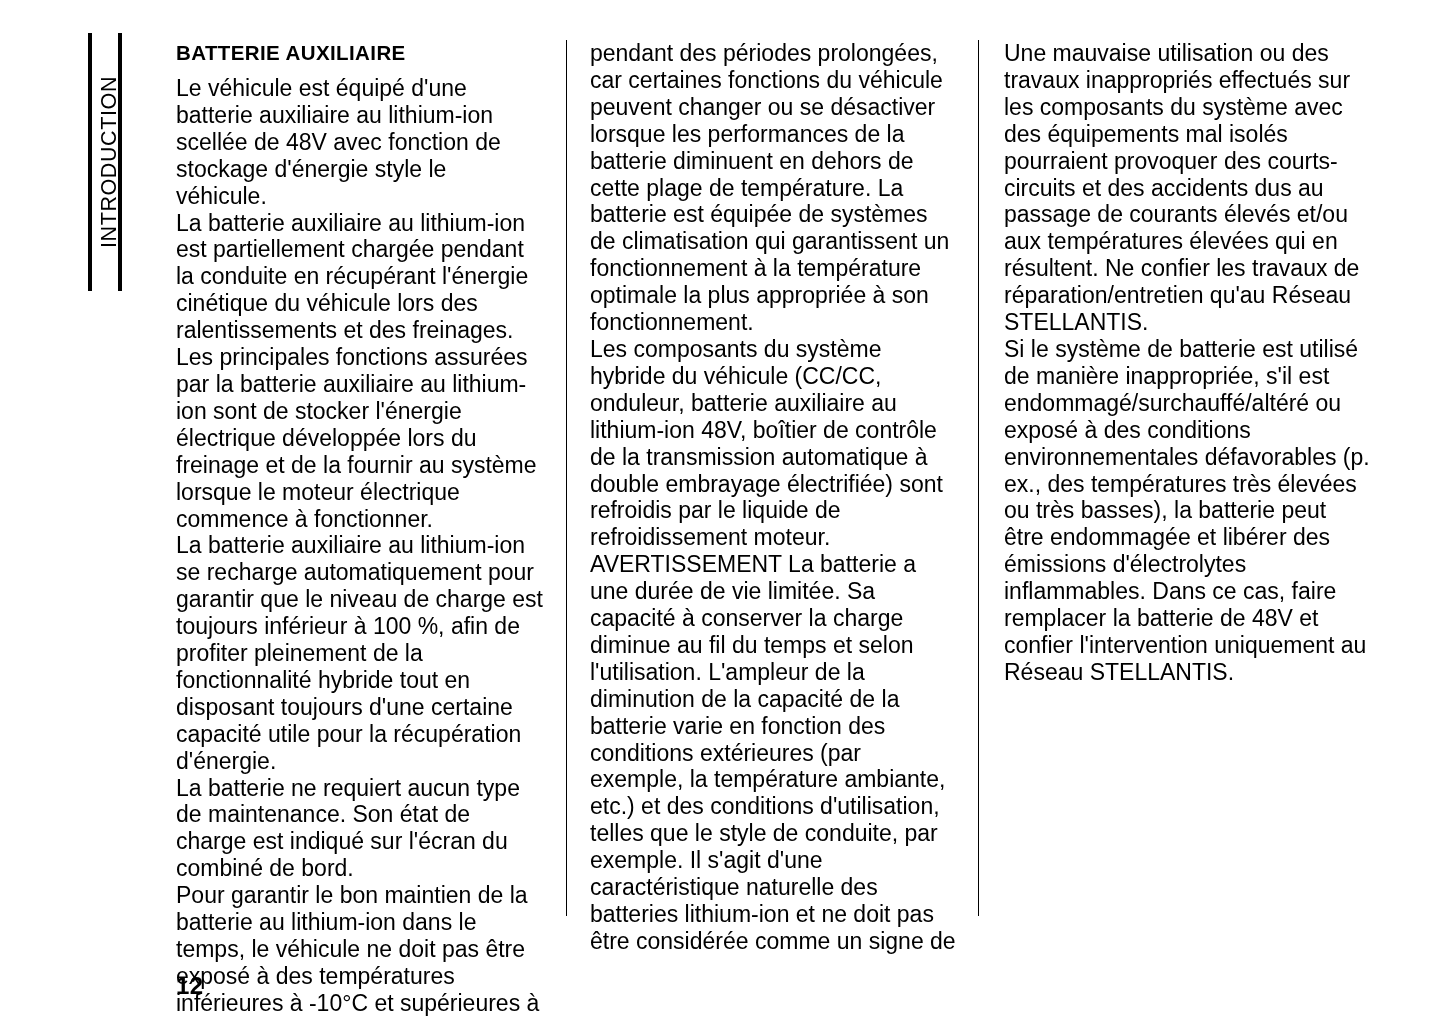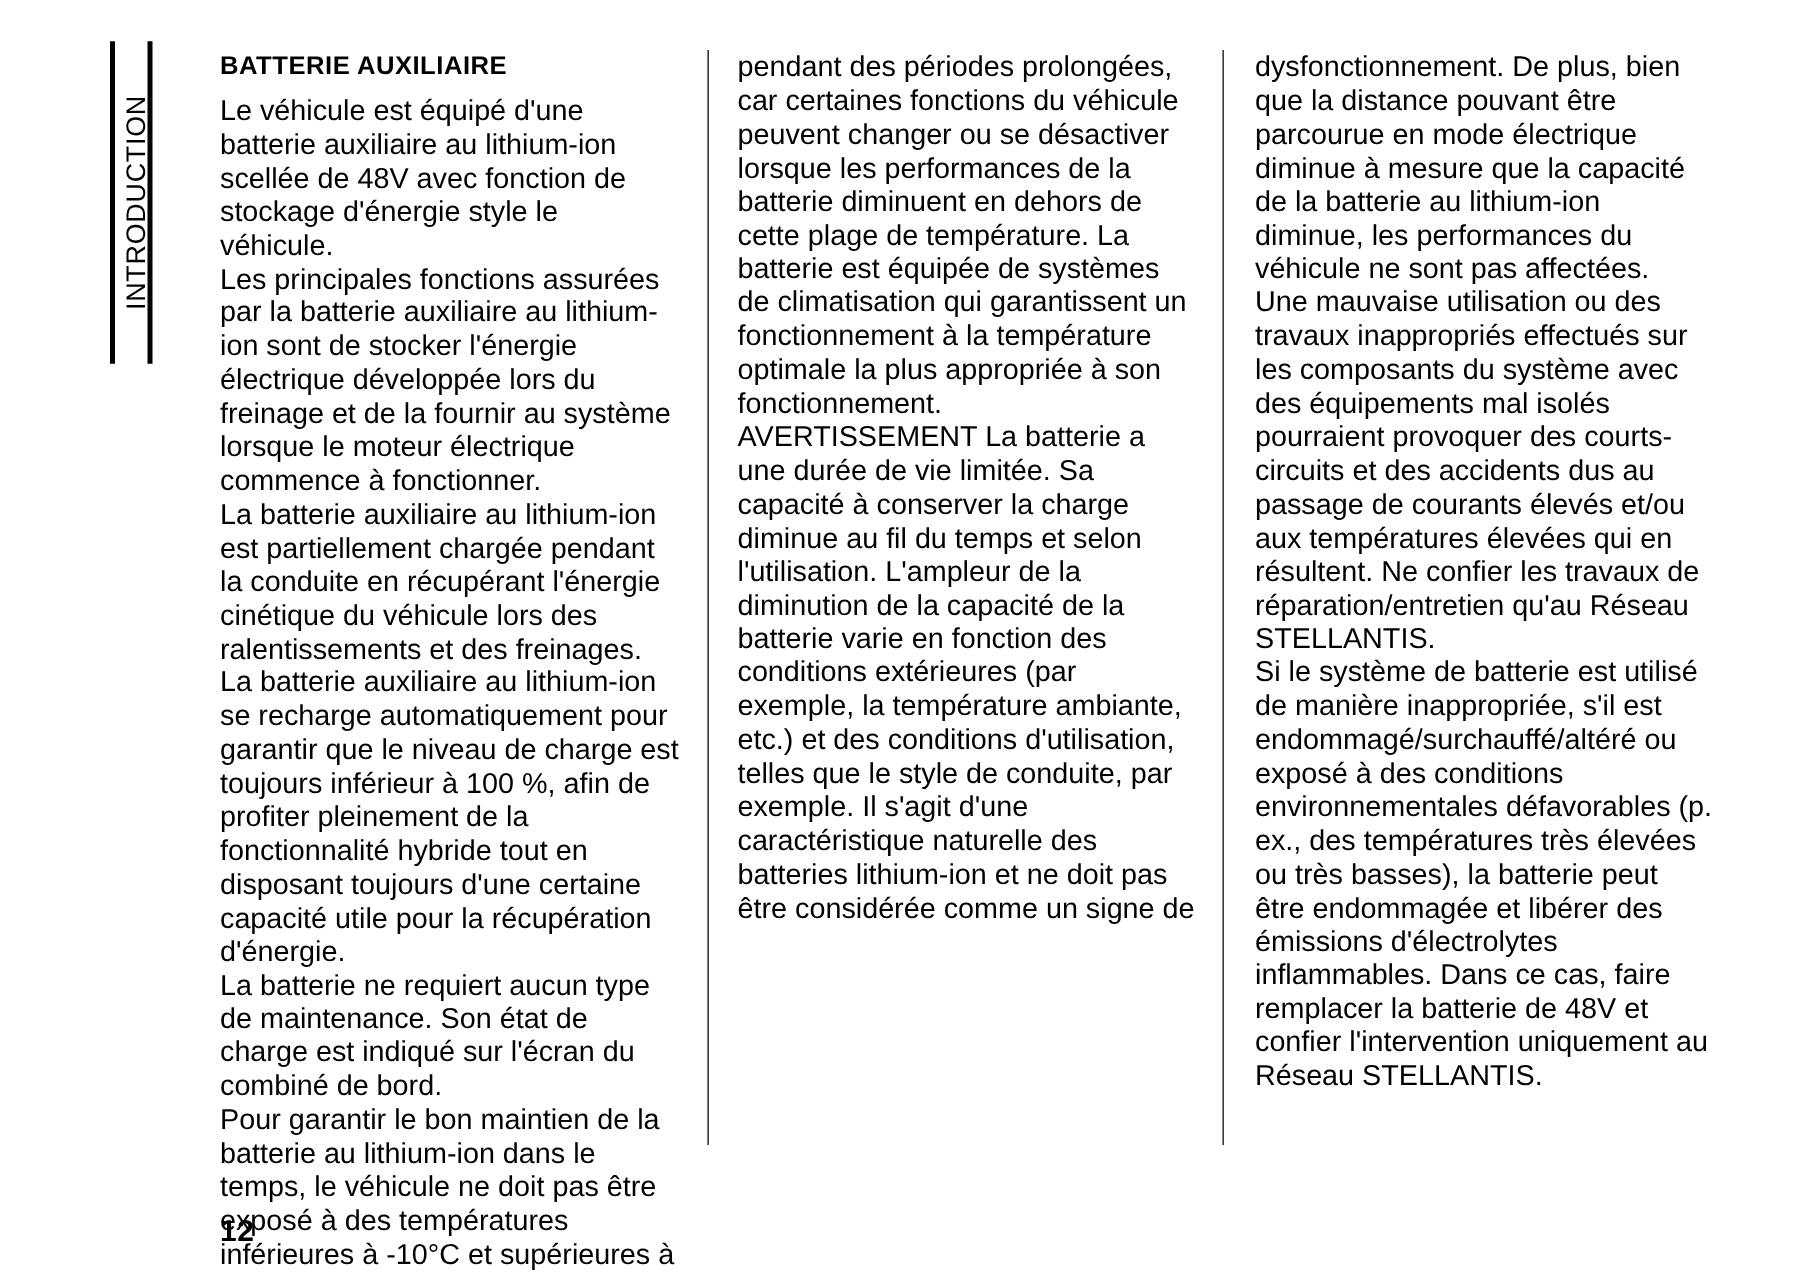--- a/index.html
+++ b/index.html
@@ -119,34 +119,34 @@
   </div>
 
   <div class="columns">
 
     <div class="vrule vrule-1"></div>
     <div class="vrule vrule-2"></div>
 
     <div class="col col-1">
       <h2 class="head">BATTERIE AUXILIAIRE</h2>
       <p class="para">Le véhicule est équipé d'une batterie auxiliaire au lithium-ion scellée de 48V avec fonction de stockage d'énergie style le véhicule.</p>
+      <p class="para">La batterie auxiliaire au lithium-ion est partiellement chargée pendant la conduite en récupérant l'énergie cinétique du véhicule lors des ralentissements et des freinages.</p>
       <p class="para">Les principales fonctions assurées par la batterie auxiliaire au lithium-ion sont de stocker l'énergie électrique développée lors du freinage et de la fournir au système lorsque le moteur électrique commence à fonctionner.</p>
-      <p class="para">La batterie auxiliaire au lithium-ion est partiellement chargée pendant la conduite en récupérant l'énergie cinétique du véhicule lors des ralentissements et des freinages.</p>
       <p class="para">La batterie auxiliaire au lithium-ion se recharge automatiquement pour garantir que le niveau de charge est toujours inférieur à 100 %, afin de profiter pleinement de la fonctionnalité hybride tout en disposant toujours d'une certaine capacité utile pour la récupération d'énergie.</p>
       <p class="para">La batterie ne requiert aucun type de maintenance. Son état de charge est indiqué sur l'écran du combiné de bord.</p>
       <p class="para">Pour garantir le bon maintien de la batterie au lithium-ion dans le temps, le véhicule ne doit pas être exposé à des températures inférieures à -10°C et supérieures à +40°C</p>
     </div>
 
     <div class="col col-2">
       <p class="para">pendant des périodes prolongées, car certaines fonctions du véhicule peuvent changer ou se désactiver lorsque les performances de la batterie diminuent en dehors de cette plage de température. La batterie est équipée de systèmes de climatisation qui garantissent un fonctionnement à la température optimale la plus appropriée à son fonctionnement.</p>
+      <p class="para">Les composants du système hybride du véhicule (CC/CC, onduleur, batterie auxiliaire au lithium-ion 48V, boîtier de contrôle de la transmission automatique à double embrayage électrifiée) sont refroidis par le liquide de refroidissement moteur.</p>
       <p class="para">AVERTISSEMENT La batterie a une durée de vie limitée. Sa capacité à conserver la charge diminue au fil du temps et selon l'utilisation. L'ampleur de la diminution de la capacité de la batterie varie en fonction des conditions extérieures (par exemple, la température ambiante, etc.) et des conditions d'utilisation, telles que le style de conduite, par exemple. Il s'agit d'une caractéristique naturelle des batteries lithium-ion et ne doit pas être considérée comme un signe de</p>
     </div>
 
     <div class="col col-3">
-      <p class="para">dysfonctionnement. De plus, bien que la distance pouvant être parcourue en mode électrique diminue à mesure que la capacité de la batterie au lithium-ion diminue, les performances du véhicule ne sont pas affectées.</p>
       <p class="para">Une mauvaise utilisation ou des travaux inappropriés effectués sur les composants du système avec des équipements mal isolés pourraient provoquer des courts-circuits et des accidents dus au passage de courants élevés et/ou aux températures élevées qui en résultent. Ne confier les travaux de réparation/entretien qu'au Réseau STELLANTIS.</p>
       <p class="para">Si le système de batterie est utilisé de manière inappropriée, s'il est endommagé/surchauffé/altéré ou exposé à des conditions environnementales défavorables (p. ex., des températures très élevées ou très basses), la batterie peut être endommagée et libérer des émissions d'électrolytes inflammables. Dans ce cas, faire remplacer la batterie de 48V et confier l'intervention uniquement au Réseau STELLANTIS.</p>
     </div>
 
   </div>
 
   <div class="page-number">12</div>
 
 </div>
 

